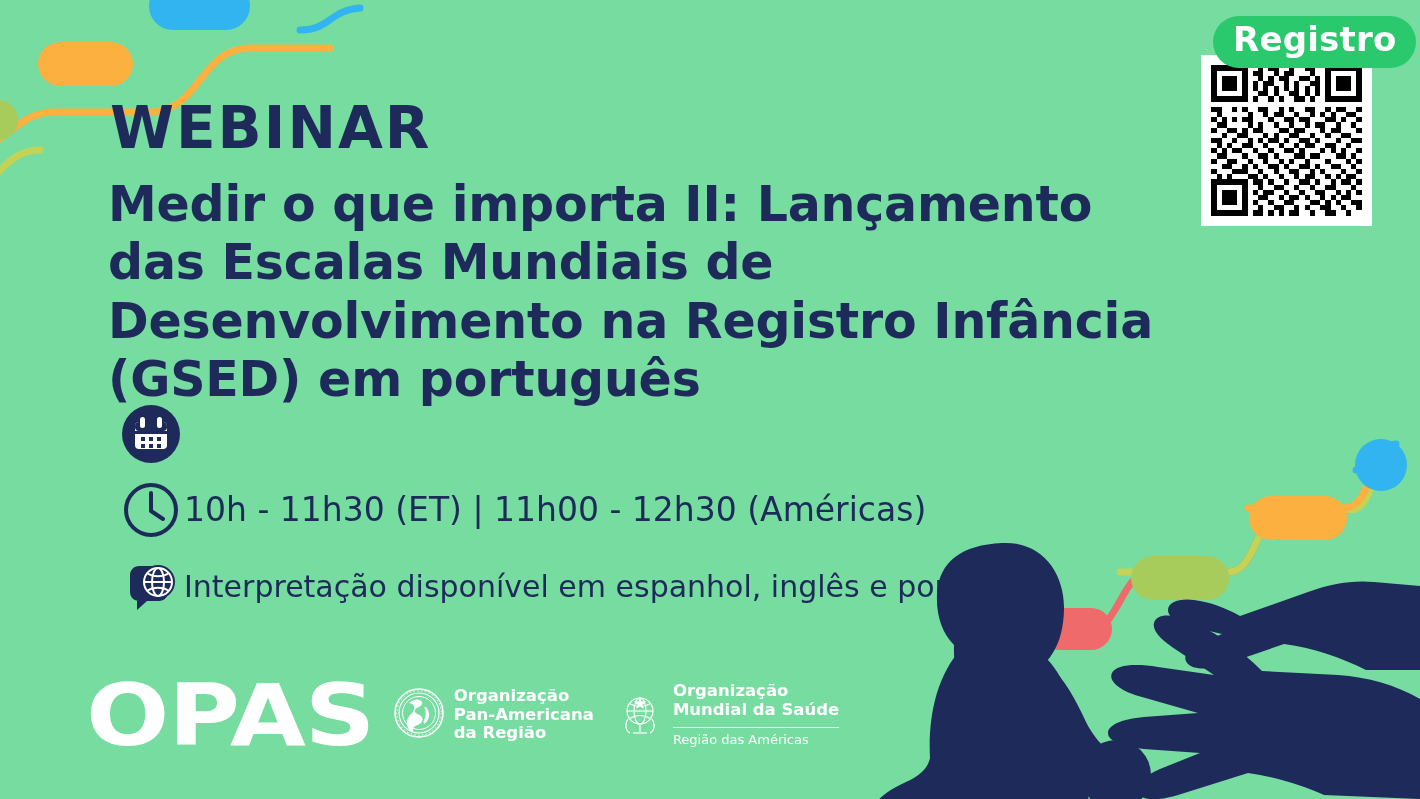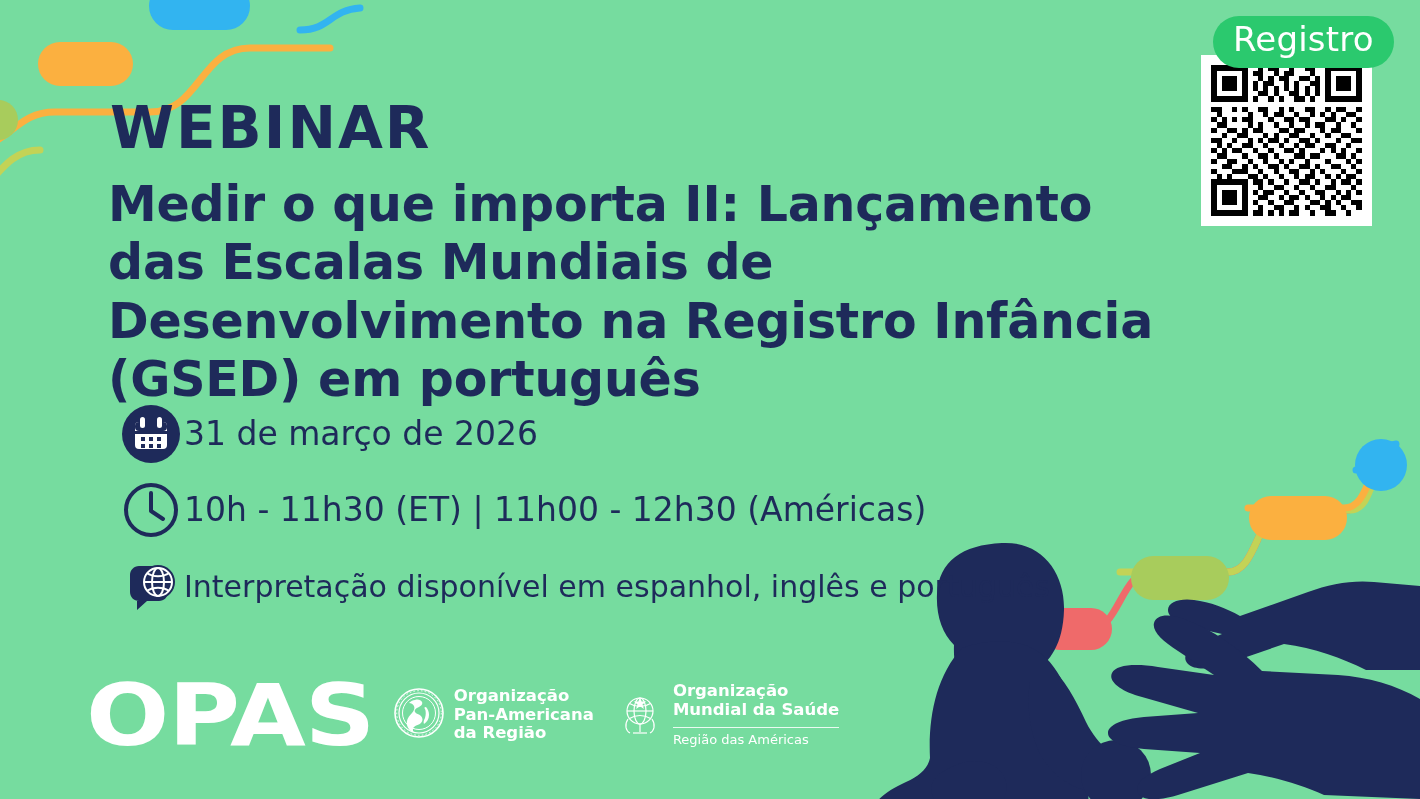--- a/index.html
+++ b/index.html
@@ -116,21 +116,21 @@
 
   .registro-badge {
     position: absolute;
     left: 1213px;
     top: 16px;
     padding: 6px 20px 10px 20px;
     background: #2BC96E;
     border-radius: 30px;
     color: #ffffff;
     font-size: 34px;
-    font-weight: 400;
+    font-weight: 700;
     line-height: 1.05;
     letter-spacing: 0.2px;
     z-index: 5;
   }
 
   
   .footer {
     position: absolute;
     left: 86px;
     top: 672px;
@@ -240,21 +240,20 @@
             <g fill="#1E2A5A">
               <rect x="19" y="32" width="4" height="4"></rect>
               <rect x="27" y="32" width="4" height="4"></rect>
               <rect x="35" y="32" width="4" height="4"></rect>
               <rect x="19" y="39" width="4" height="4"></rect>
               <rect x="27" y="39" width="4" height="4"></rect>
               <rect x="35" y="39" width="4" height="4"></rect>
             </g>
           </svg>
         </span>
-        <span class="info-text">31 de março de 2026</span>
       </div>
 
       <div class="info-row">
         <span class="info-icon">
           <svg width="58" height="58" viewBox="0 0 58 58">
             <circle cx="29" cy="29" r="25" fill="none" stroke="#1E2A5A" stroke-width="4"></circle>
             <path d="M 29 12 L 29 30 L 41 38" fill="none" stroke="#1E2A5A" stroke-width="4" stroke-linecap="round" stroke-linejoin="round"></path>
           </svg>
         </span>
         <span class="info-text">10h - 11h30 (ET)  |  11h00 - 12h30 (Américas)</span>

